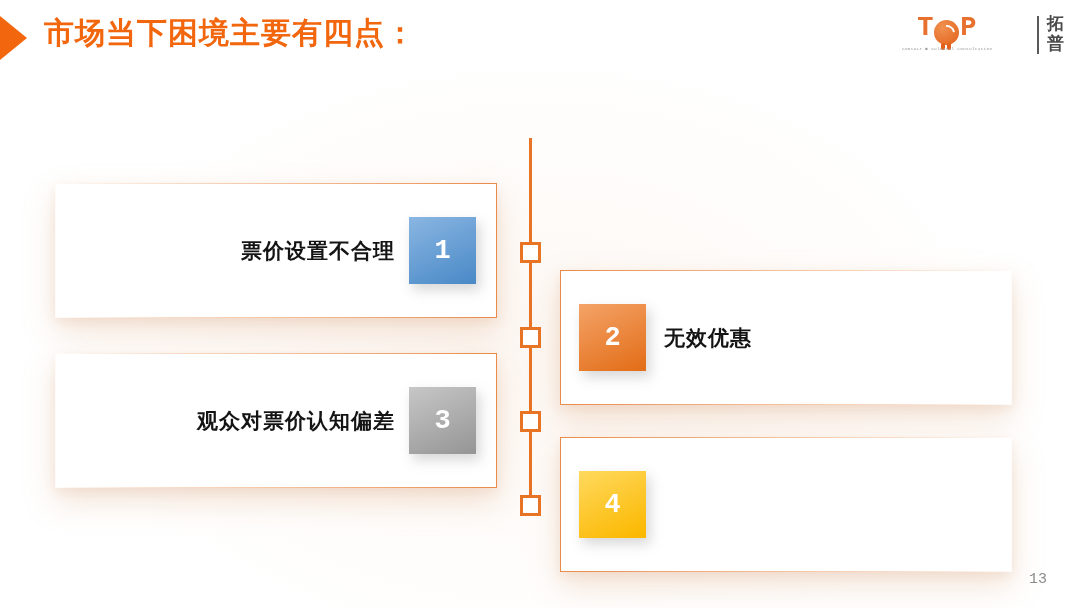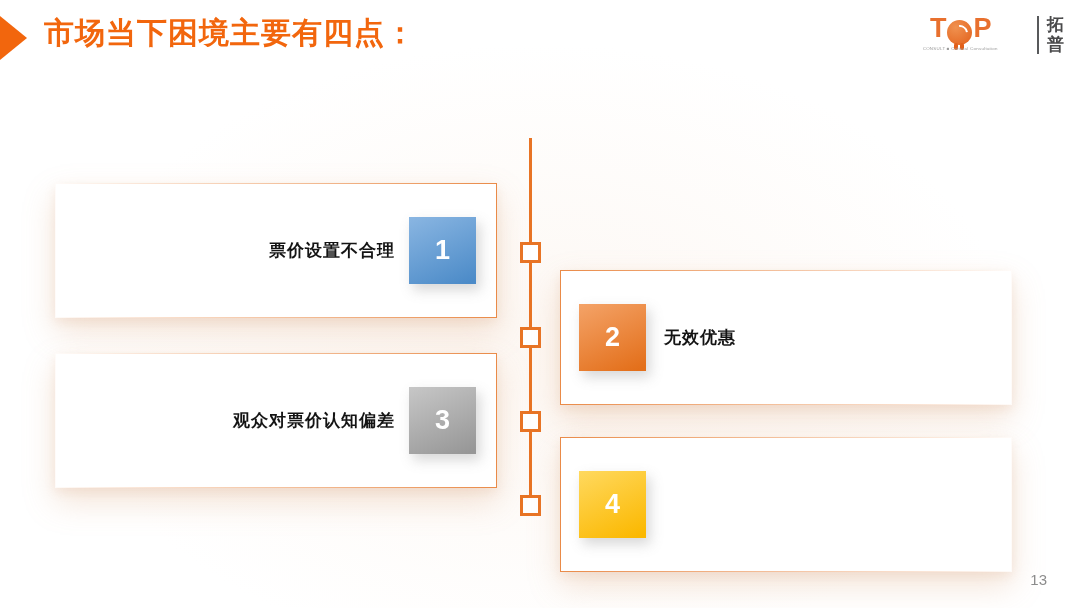--- a/index.html
+++ b/index.html
@@ -1,19 +1,19 @@
 <!DOCTYPE html>
 <html><head>
 <meta charset="utf-8">
 <style>
   * { margin:0; padding:0; box-sizing:border-box; }
   html,body { background:#e9e9e9; }
   .slide {
     position:relative; width:1080px; height:608px; background:#ffffff;
-    overflow:hidden; font-family:Liberation Sans, sans-serif;
+    overflow:hidden; font-family:Liberation Mono, monospace;
     background-image: radial-gradient(ellipse at 50% 58%, rgba(250,238,228,0.45), rgba(255,255,255,0) 62%);
   }
 
   
   .title-arrow {
     position:absolute; left:0; top:16px; width:27px; height:44px;
     background:#F2660D; clip-path:polygon(0 0, 100% 50%, 0 100%);
   }
   .page-title {
     position:absolute; left:44px; top:13px;
@@ -67,21 +67,21 @@
   .card-left {
     left:55px; width:442px; justify-content:flex-end; padding-right:20px; gap:14px;
     border-image:linear-gradient(to right, rgba(232,130,60,0.03), rgba(230,118,40,0.85)) 1;
   }
   .card-right {
     left:560px; width:452px; justify-content:flex-start; padding-left:18px; gap:18px;
     border-image:linear-gradient(to left, rgba(232,130,60,0.03), rgba(230,118,40,0.85)) 1;
   }
   .card-1 { top:183px; } .card-2 { top:270px; } .card-3 { top:353px; } .card-4 { top:437px; }
 
-  .card-label { font-size:17px; font-weight:800; color:#141414; letter-spacing:1px; white-space:nowrap; }
+  .card-label { font-size:21px; font-weight:800; color:#141414; letter-spacing:1px; white-space:nowrap; }
 
   .num-square {
     width:67px; height:67px; flex:0 0 67px;
     display:flex; align-items:center; justify-content:center;
     color:#ffffff; font-size:27px; font-weight:800;
     box-shadow:4px 6px 12px rgba(110,110,110,0.28);
   }
   .num-blue   { background:linear-gradient(155deg, #8AB6E2 0%, #4C8BC8 95%); }
   .num-orange { background:linear-gradient(155deg, #F4A368 0%, #E36F1A 95%); }
   .num-gray   { background:linear-gradient(155deg, #C7C7C7 0%, #979797 95%); }

